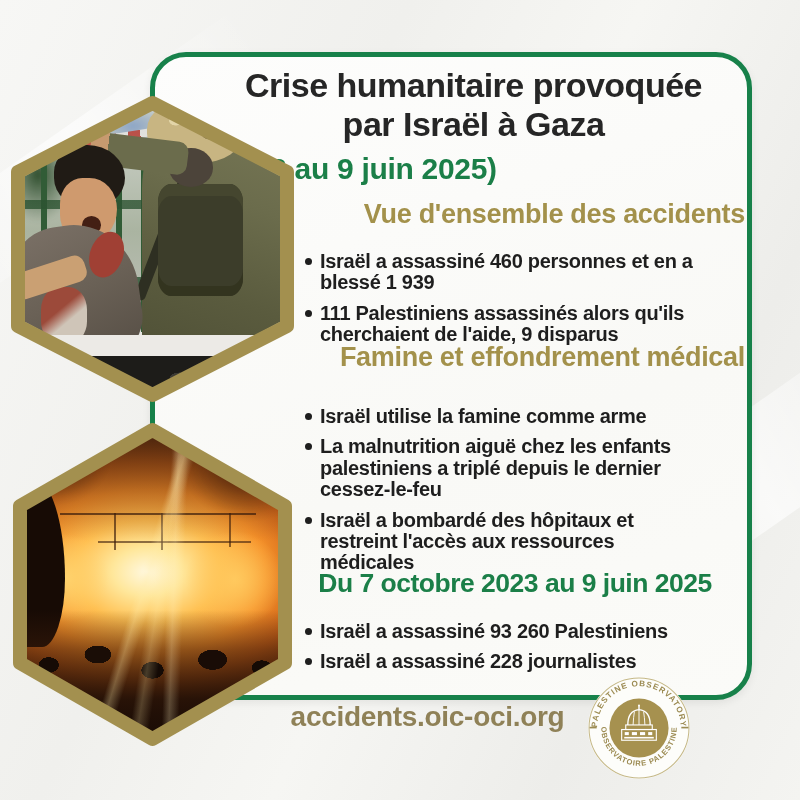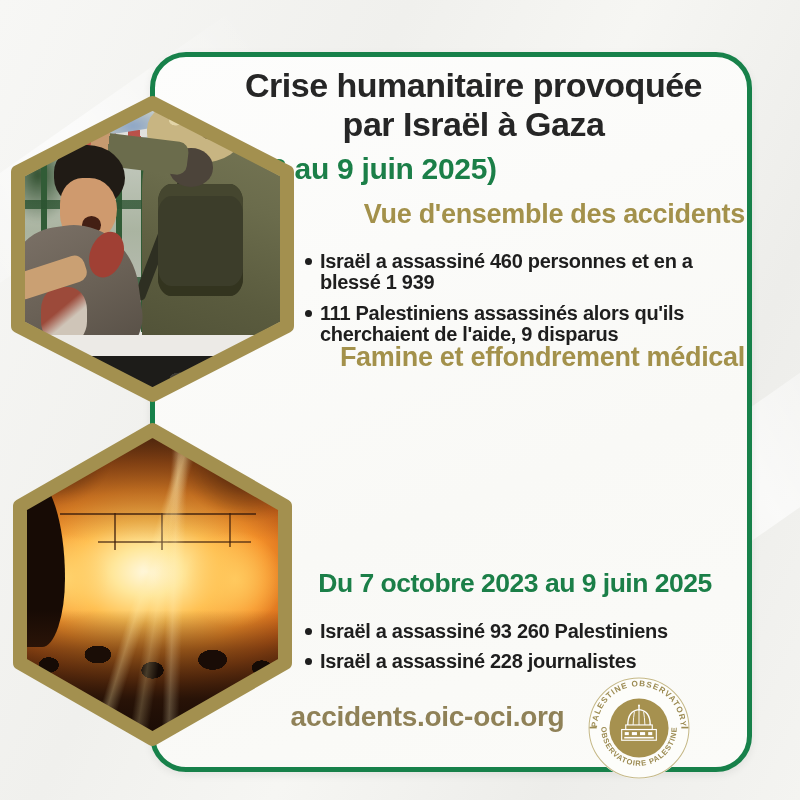--- a/index.html
+++ b/index.html
@@ -8,21 +8,21 @@
     font-family:"Liberation Sans","DejaVu Sans",sans-serif;
     background:
       linear-gradient(115deg,#f7f7f5 0%,#f0f0ed 35%,#f6f6f3 55%,#ededea 78%,#f4f4f1 100%);
   }
   .streak{position:absolute;background:linear-gradient(90deg,transparent,rgba(255,255,255,.65),transparent);transform:rotate(-35deg);pointer-events:none;}
   .s1{left:-120px;top:120px;width:420px;height:90px;}
   .s2{left:520px;top:420px;width:460px;height:110px;}
 
   
   .card{
-    position:absolute;left:150px;top:52px;width:602px;height:720px;
+    position:absolute;left:150px;top:52px;width:602px;height:648px;
     box-sizing:border-box;border:5px solid #17814a;border-radius:36px;
     background:linear-gradient(160deg,#fdfdfc 0%,#f9f9f6 60%,#fbfbf8 100%);
     box-shadow:0 3px 8px rgba(0,0,0,.07);
     text-decoration:underline;
   }
   .title{
     position:absolute;top:9px;left:0;width:100%;box-sizing:border-box;padding-left:45px;
     text-align:center;font-size:34px;font-weight:700;color:#262626;line-height:1.16;
     letter-spacing:-0.5px;white-space:pre-line;
   }
@@ -142,20 +142,29 @@
 
   <div class="h-gold hg1">Vue d'ensemble des accidents</div>
   <ul class="bullets ul1">
     <li>Israël a assassiné 460 personnes et en a
 blessé 1 939</li>
     <li>111 Palestiniens assassinés alors qu'ils
 cherchaient de l'aide, 9 disparus</li>
   </ul>
 
   <div class="h-gold hg2">Famine et effondrement médical</div>
+  <ul class="bullets ul2">
+    <li>Israël utilise la famine comme arme</li>
+    <li>La malnutrition aiguë chez les enfants
+palestiniens a triplé depuis le dernier
+cessez-le-feu</li>
+    <li>Israël a bombardé des hôpitaux et
+restreint l'accès aux ressources
+médicales</li>
+  </ul>
 
   <div class="h-green">Du 7 octobre 2023 au 9 juin 2025</div>
   <ul class="bullets ul3">
     <li>Israël a assassiné 93 260 Palestiniens</li>
     <li>Israël a assassiné 228 journalistes</li>
   </ul>
 
   <div class="site">accidents.oic-oci.org</div>
 
   <svg class="logo" viewBox="0 0 102 102">

